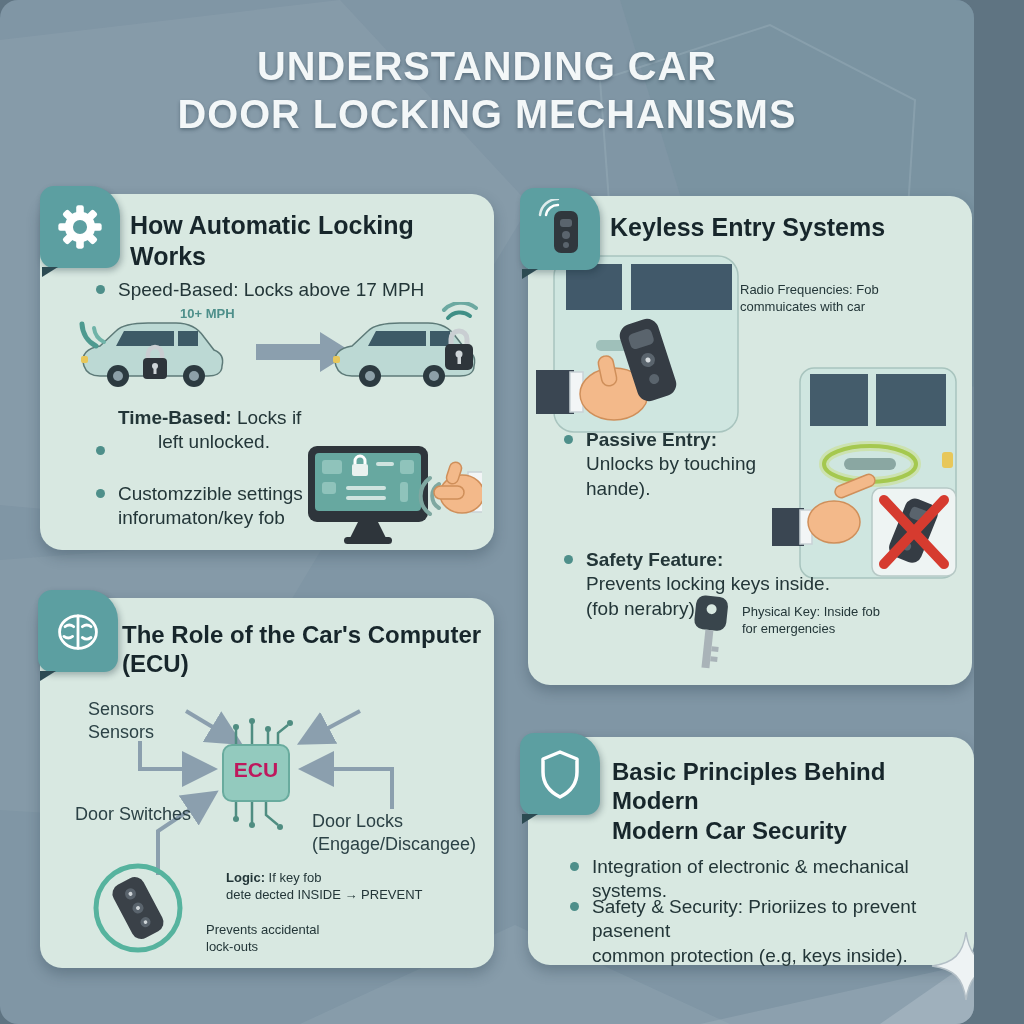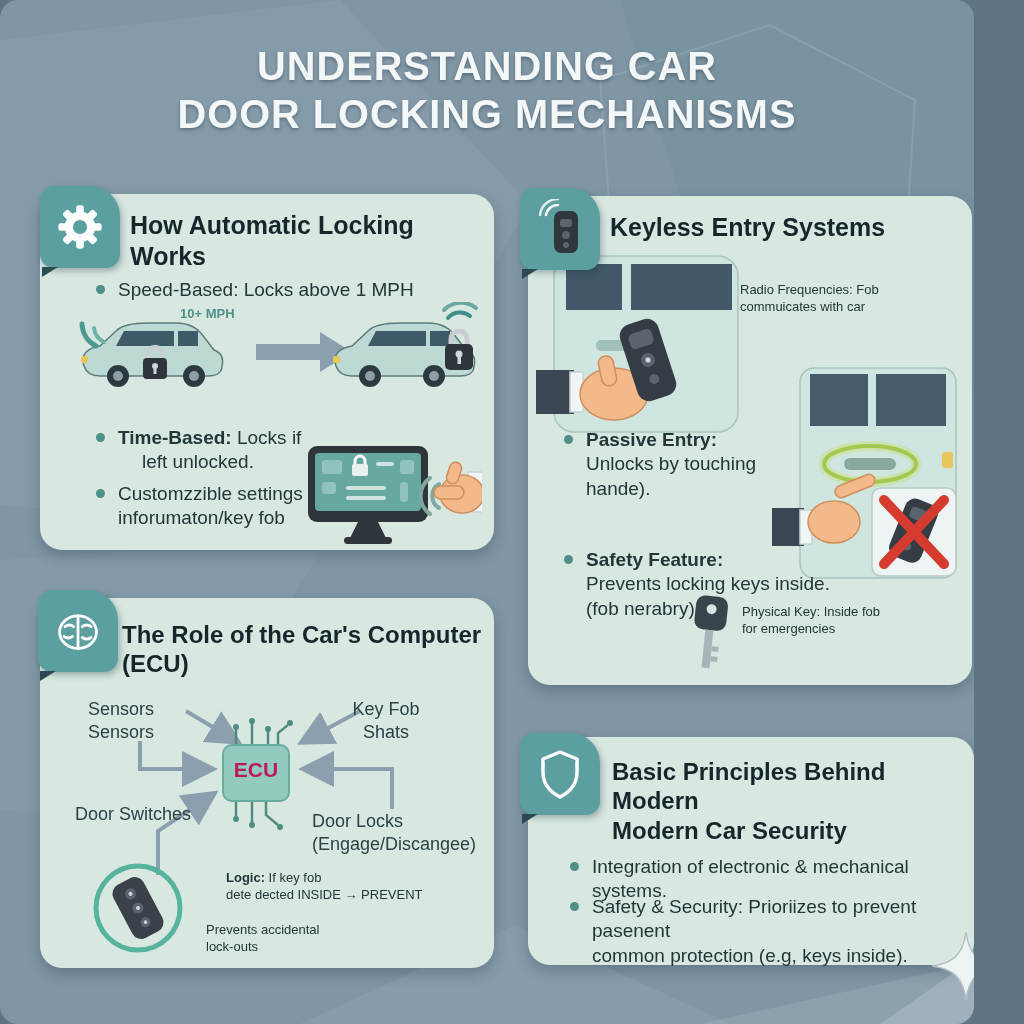--- a/index.html
+++ b/index.html
@@ -15,21 +15,21 @@
   .badge{position:absolute;width:80px;height:82px;background:#5c9fa1;
          border-radius:14px 30px 14px 14px;display:flex;align-items:center;
          justify-content:center;box-shadow:2px 3px 6px rgba(15,40,50,.3);z-index:3;}
   .badge::after{content:"";position:absolute;left:2px;bottom:-9px;width:0;height:0;
          border-top:10px solid #2c4a52;border-right:16px solid transparent;}
   .ph{position:absolute;font-weight:bold;color:#17262b;font-size:25px;line-height:1.22;}
   .txt{position:absolute;color:#233638;font-size:13px;line-height:1.28;}
   .bullet{position:absolute;display:flex;gap:13px;color:#233638;font-size:19px;line-height:1.28;}
   .dot{flex:none;width:9px;height:9px;border-radius:50%;background:#4e8f8a;margin-top:7px;}
   .b{font-weight:bold;}
-  .ind{margin-left:24px;}
+  .ind{margin-left:40px;}
   .lbl{position:absolute;color:#2c4246;font-size:18px;line-height:1.3;}
   .ecu-label{position:absolute;left:183px;top:160px;width:66px;text-align:center;
          font-size:21px;font-weight:bold;color:#be185d;}
   svg{display:block;}
   .abs{position:absolute;}
 </style>
 </head>
 <body>
 
 <div class="canvas">
@@ -67,21 +67,21 @@
           </g>
           <circle cx="24" cy="24" r="6.5" fill="#5c9fa1"></circle>
         </g>
       </svg>
     </div>
 
     <div class="ph" style="left:90px;top:16px;width:350px;">How Automatic Locking Works</div>
 
     <div class="bullet" style="left:56px;top:84px;">
       <span class="dot"></span>
-      <span>Speed-Based: Locks above 1 MPH</span>
+      <span>Speed-Based: Locks above 17 MPH</span>
     </div>
 
     <svg class="abs" style="left:28px;top:108px;" width="410" height="102" viewBox="0 0 410 102">
 
       <g>
         <path d="M16,64 C12,52 20,46 32,44 L48,29 C54,23 66,21 80,21 L108,21 C122,21 130,26 136,35 L146,48 C154,51 156,56 154,64 C154,72 146,74 140,74 L32,74 C22,74 18,70 16,64 Z" fill="#bcd9d4" stroke="#5d7a78" stroke-width="1.5"></path>
         <polygon points="56,29 106,29 106,44 48,44" fill="#3d5a66"></polygon>
         <rect x="110" y="29" width="20" height="15" fill="#3d5a66"></rect>
         <circle cx="50" cy="74" r="11" fill="#2c3a40"></circle>
           <circle cx="50" cy="74" r="5" fill="#8da0a8"></circle>
@@ -115,21 +115,21 @@
         <path d="M124,8 A24,24 0 0 1 156,6" fill="none" stroke="#3f8f86" stroke-width="4" stroke-linecap="round" opacity="0.7"></path>
         <g transform="translate(122,28)">
           <path d="M9,14 V9 a8,8 0 0 1 16,0 V14" fill="none" stroke="#c9ced2" stroke-width="5"></path>
           <rect x="3" y="14" width="28" height="26" rx="5" fill="#2e353b"></rect>
           <circle cx="17" cy="24" r="3.5" fill="#cfd5d8"></circle>
             <rect x="15.5" y="27" width="3.5" height="7" fill="#cfd5d8"></rect>
         </g>
       </g>
     </svg>
 
-    <div class="bullet" style="left:56px;top:232px;">
+    <div class="bullet" style="left:56px;top:212px;align-items:flex-end;">
       <span class="dot"></span>
       <span>
         <span class="b">Time-Based:</span><span> Locks if</span>
         <div class="ind">left unlocked.</div>
       </span>
     </div>
 
     <div class="bullet" style="left:56px;top:288px;">
       <span class="dot"></span>
       <span>
@@ -320,24 +320,20 @@
       <rect x="183" y="62" width="66" height="56" rx="9" fill="#93cabe" stroke="#69ab9e" stroke-width="2"></rect>
     </svg>
 
     <div class="ecu-label">ECU</div>
 
     <div class="lbl" style="left:48px;top:100px;">
       <div>Sensors</div>
       <div>Sensors</div>
     </div>
 
-    <div class="lbl" style="left:296px;top:100px;width:100px;text-align:center;">
-      <div>Key Fob</div>
-      <div>Shats</div>
-    </div>
 
     <div class="lbl" style="left:35px;top:205px;">Door Switches</div>
 
     <div class="lbl" style="left:272px;top:212px;width:190px;text-align:left;">
       <div>Door Locks</div>
       <div>(Engage/Discangee)</div>
     </div>
 
     <svg class="abs" style="left:50px;top:262px;" width="96" height="96" viewBox="0 0 96 96">
       <circle cx="48" cy="48" r="42" fill="none" stroke="#56b39e" stroke-width="5"></circle>

